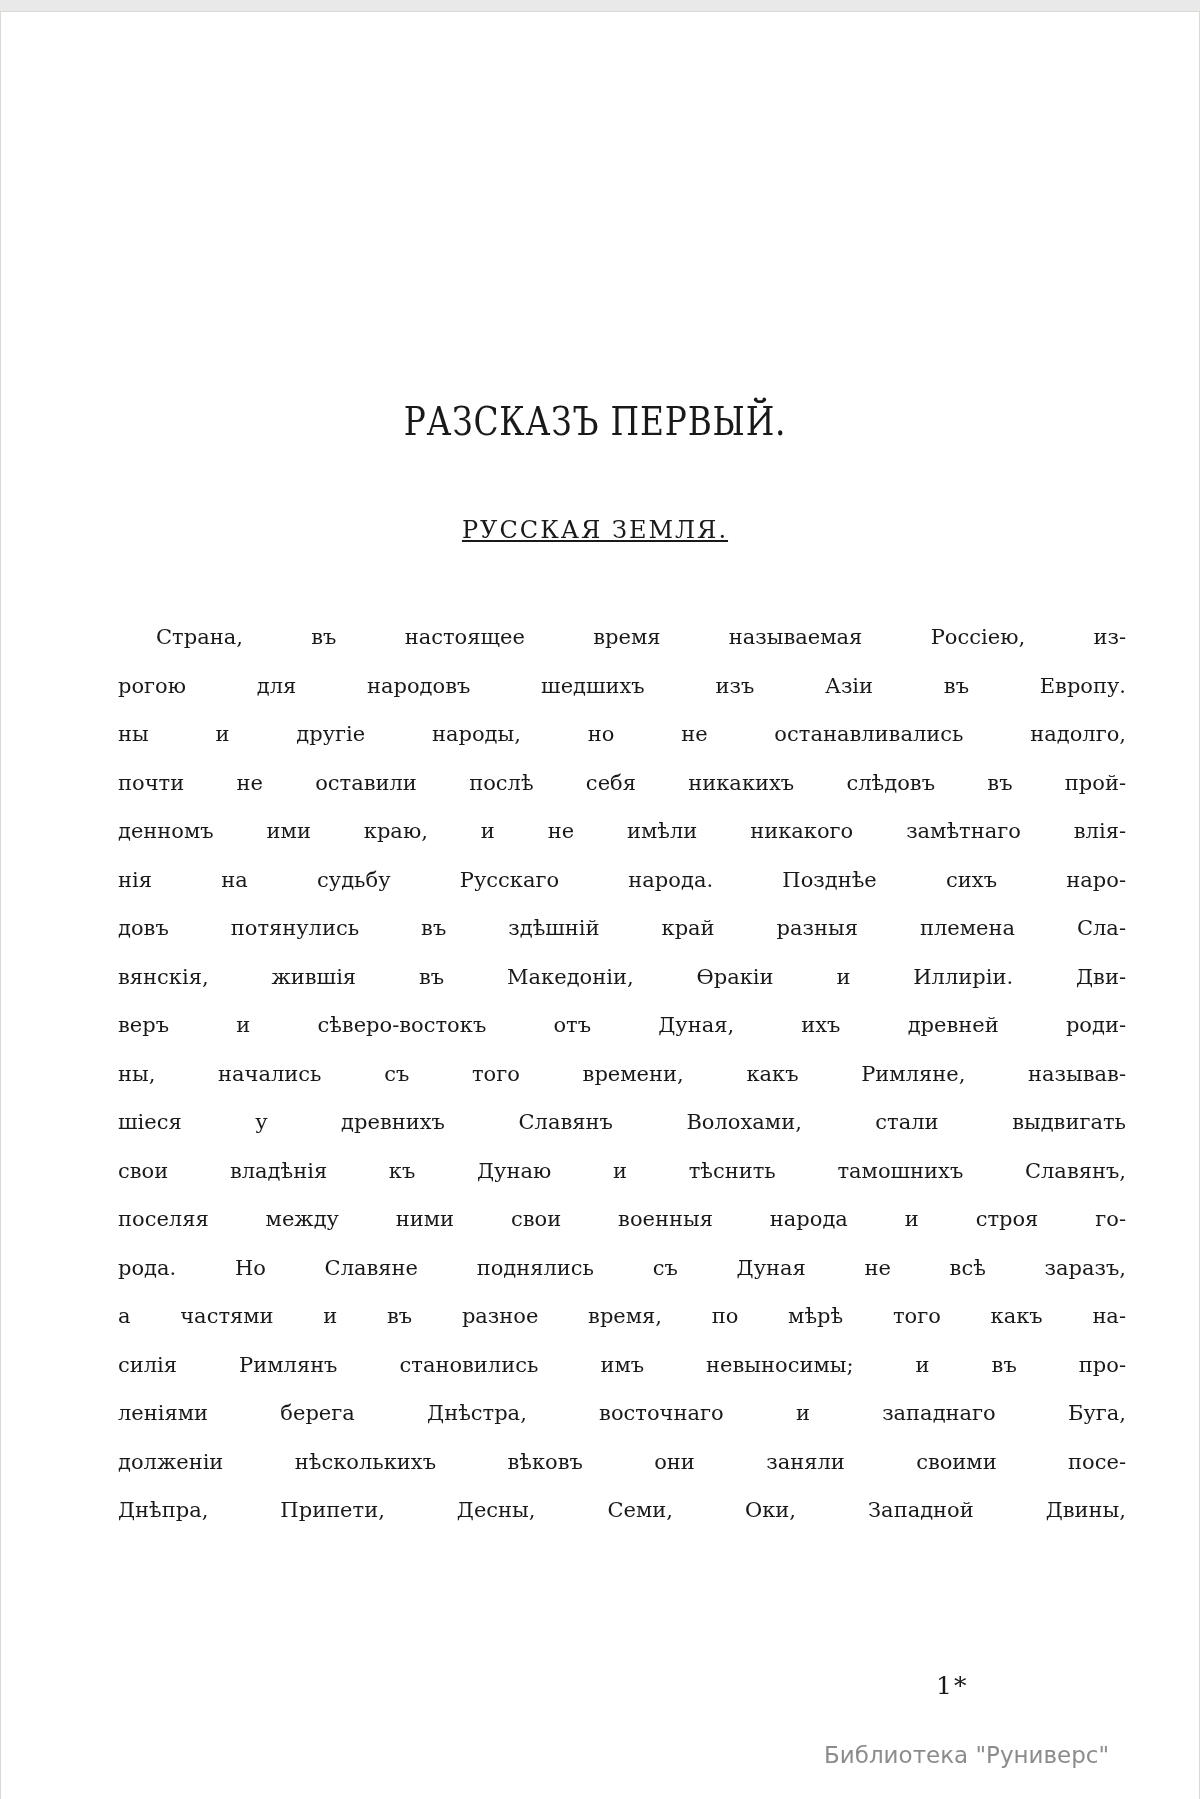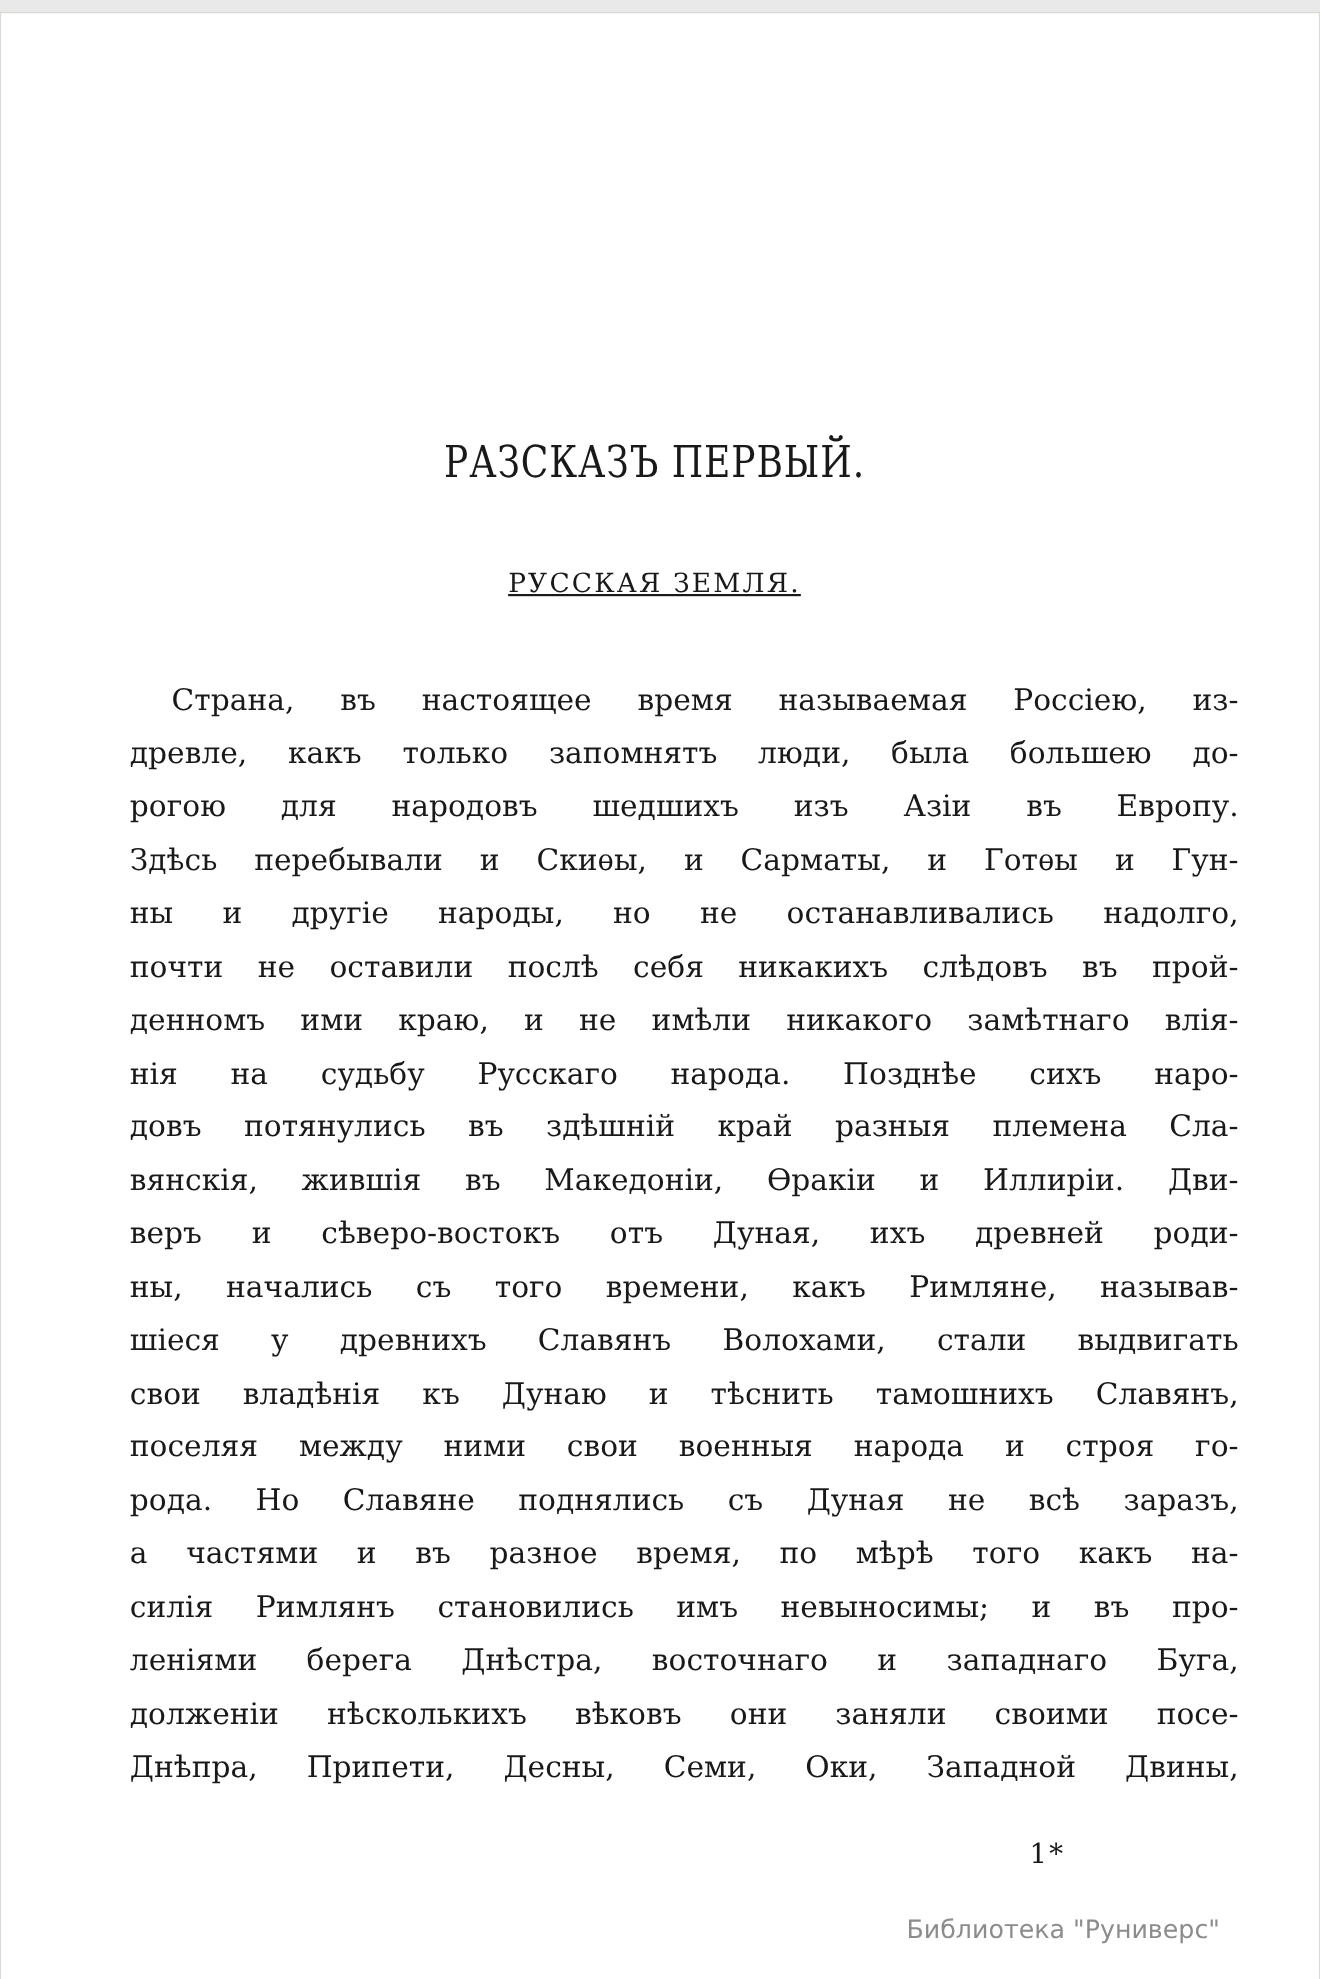--- a/index.html
+++ b/index.html
@@ -37,21 +37,21 @@
     line-height: 1.1;
     letter-spacing: 2px;
     white-space: nowrap;
     text-decoration: underline;
   }
   .textblock {
     position: absolute;
     left: 118px;
     top: 602px;
     width: 1008px;
-    font-size: 27px;
+    font-size: 21px;
     line-height: 48.5px;
   }
   .line {
     text-align: justify;
     text-align-last: justify;
     height: 48.5px;
   }
   .line.first { text-indent: 38px; }
   .signature {
     position: absolute;
@@ -74,23 +74,21 @@
 <body>
 
 <div class="page">
 
   <div class="title">РАЗСКАЗЪ ПЕРВЫЙ.</div>
 
   <div class="subtitle">РУССКАЯ ЗЕМЛЯ.</div>
 
   <div class="textblock">
     <div class="line first">Страна, въ настоящее время называемая Россіею, из-</div>
-    <div class="line">древле, какъ только запомнятъ люди, была большею до-</div>
     <div class="line">рогою для народовъ шедшихъ изъ Азіи въ Европу.</div>
-    <div class="line">Здѣсь перебывали и Скиѳы, и Сарматы, и Готѳы и Гун-</div>
     <div class="line">ны и другіе народы, но не останавливались надолго,</div>
     <div class="line">почти не оставили послѣ себя никакихъ слѣдовъ въ прой-</div>
     <div class="line">денномъ ими краю, и не имѣли никакого замѣтнаго влія-</div>
     <div class="line">нія на судьбу Русскаго народа. Позднѣе сихъ наро-</div>
     <div class="line">довъ потянулись въ здѣшній край разныя племена Сла-</div>
     <div class="line">вянскія, жившія въ Македоніи, Ѳракіи и Иллиріи. Дви-</div>
     <div class="line">веръ и сѣверо-востокъ отъ Дуная, ихъ древней роди-</div>
     <div class="line">ны, начались съ того времени, какъ Римляне, называв-</div>
     <div class="line">шіеся у древнихъ Славянъ Волохами, стали выдвигать</div>
     <div class="line">свои владѣнія къ Дунаю и тѣснить тамошнихъ Славянъ,</div>

